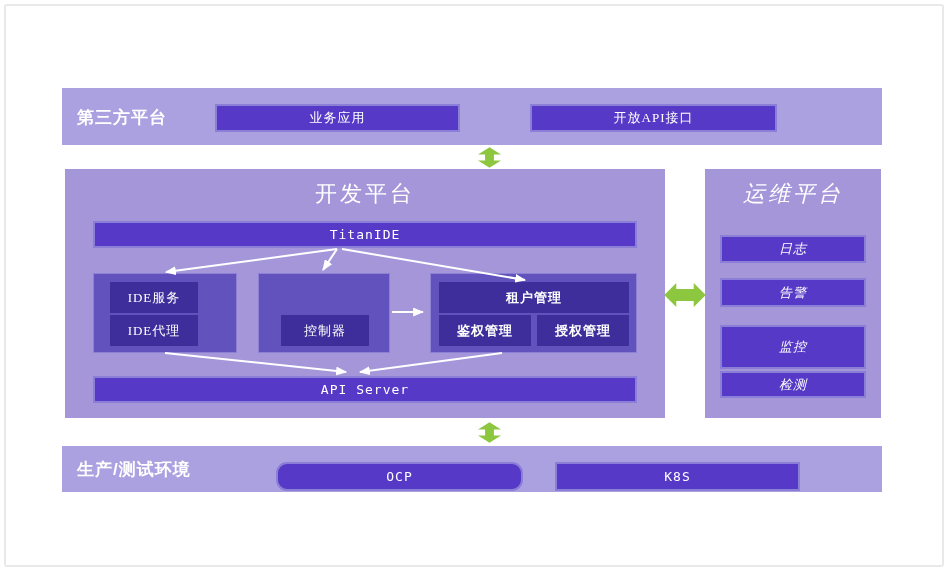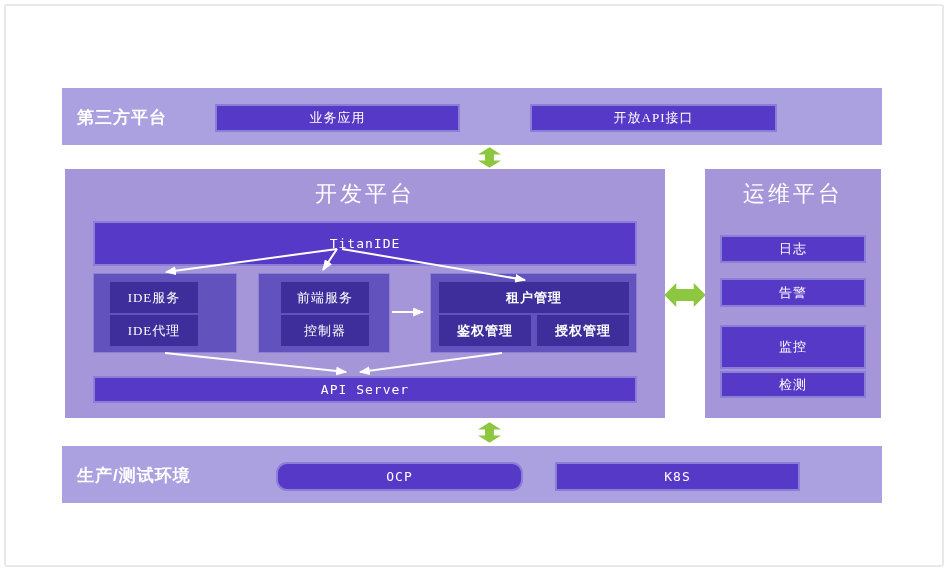--- a/index.html
+++ b/index.html
@@ -43,29 +43,28 @@
 
   <div class="garrow" style="left:478px;top:146px;width:23px;height:23px;">
     <svg viewBox="0 0 26 23">
         <path d="M13,0 L26,8 L18,8 L18,15 L26,15 L13,23 L0,15 L8,15 L8,8 L0,8 Z" fill="#8dc63f"></path>
       </svg>
   </div>
 
   <div class="panel" style="left:65px;top:169px;width:600px;height:249px;">
     <div class="panel-title">开发平台</div>
 
-    <div class="vbox mono" style="left:28px;top:52px;width:544px;height:45px;">TitanIDE</div>
+    <div class="vbox mono" style="left:28px;top:52px;width:544px;height:27px;">TitanIDE</div>
 
     <div class="group" style="left:28px;top:104px;width:144px;height:80px;">
       <div class="inner" style="left:16px;top:8px;width:88px;height:31px;">IDE服务</div>
       <div class="inner" style="left:16px;top:41px;width:88px;height:31px;">IDE代理</div>
     </div>
 
     <div class="group" style="left:193px;top:104px;width:132px;height:80px;">
-      <div class="inner" style="left:22px;top:8px;width:88px;height:31px;">前端服务</div>
       <div class="inner" style="left:22px;top:41px;width:88px;height:31px;">控制器</div>
     </div>
 
     <div class="group" style="left:365px;top:104px;width:207px;height:80px;font-weight:bold;">
       <div class="inner" style="left:8px;top:8px;width:190px;height:31px;">租户管理</div>
       <div class="inner" style="left:8px;top:41px;width:92px;height:31px;">鉴权管理</div>
       <div class="inner" style="left:106px;top:41px;width:92px;height:31px;">授权管理</div>
     </div>
 
     <div class="vbox mono" style="left:28px;top:207px;width:544px;height:27px;">API Server</div>
@@ -86,32 +85,32 @@
       </g>
     </svg>
   </div>
 
   <div class="garrow" style="left:664px;top:283px;width:42px;height:24px;">
     <svg viewBox="0 0 38 22">
         <path d="M0,11 L11,0 L11,5.5 L27,5.5 L27,0 L38,11 L27,22 L27,16.5 L11,16.5 L11,22 Z" fill="#8dc63f"></path>
       </svg>
   </div>
 
-  <div class="panel" style="left:705px;top:169px;width:176px;height:249px;">
+  <div class="panel" style="left:705px;top:169px;width:176px;height:249px;font-style:italic;">
     <div class="panel-title">运维平台</div>
     <div class="vbox" style="left:15px;top:66px;width:146px;height:28px;">日志</div>
     <div class="vbox" style="left:15px;top:109px;width:146px;height:29px;">告警</div>
     <div class="vbox" style="left:15px;top:156px;width:146px;height:44px;">监控</div>
     <div class="vbox" style="left:15px;top:202px;width:146px;height:27px;">检测</div>
   </div>
 
   <div class="garrow" style="left:478px;top:421px;width:23px;height:23px;">
     <svg viewBox="0 0 26 23">
         <path d="M13,0 L26,8 L18,8 L18,15 L26,15 L13,23 L0,15 L8,15 L8,8 L0,8 Z" fill="#8dc63f"></path>
       </svg>
   </div>
 
-  <div class="band" style="left:62px;top:446px;width:820px;height:57px;">
+  <div class="band" style="left:62px;top:446px;width:820px;height:46px;">
     <div class="band-title">生产/测试环境</div>
     <div class="vbox mono" style="left:214px;top:16px;width:247px;height:29px;border-radius:11px;">OCP</div>
     <div class="vbox mono" style="left:493px;top:16px;width:245px;height:29px;">K8S</div>
   </div>
 </div>
 
 </body></html>

